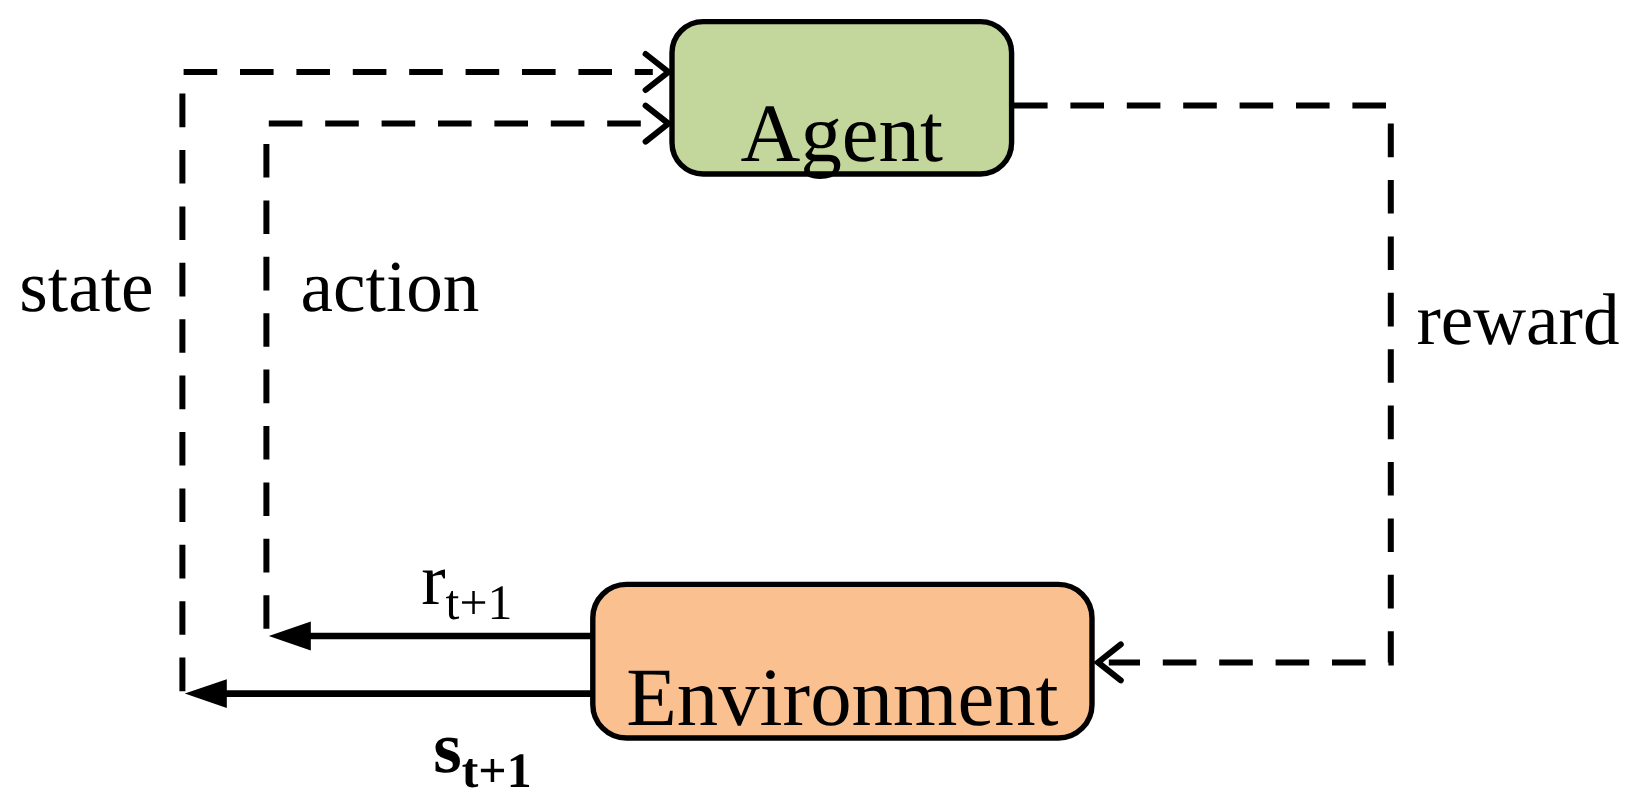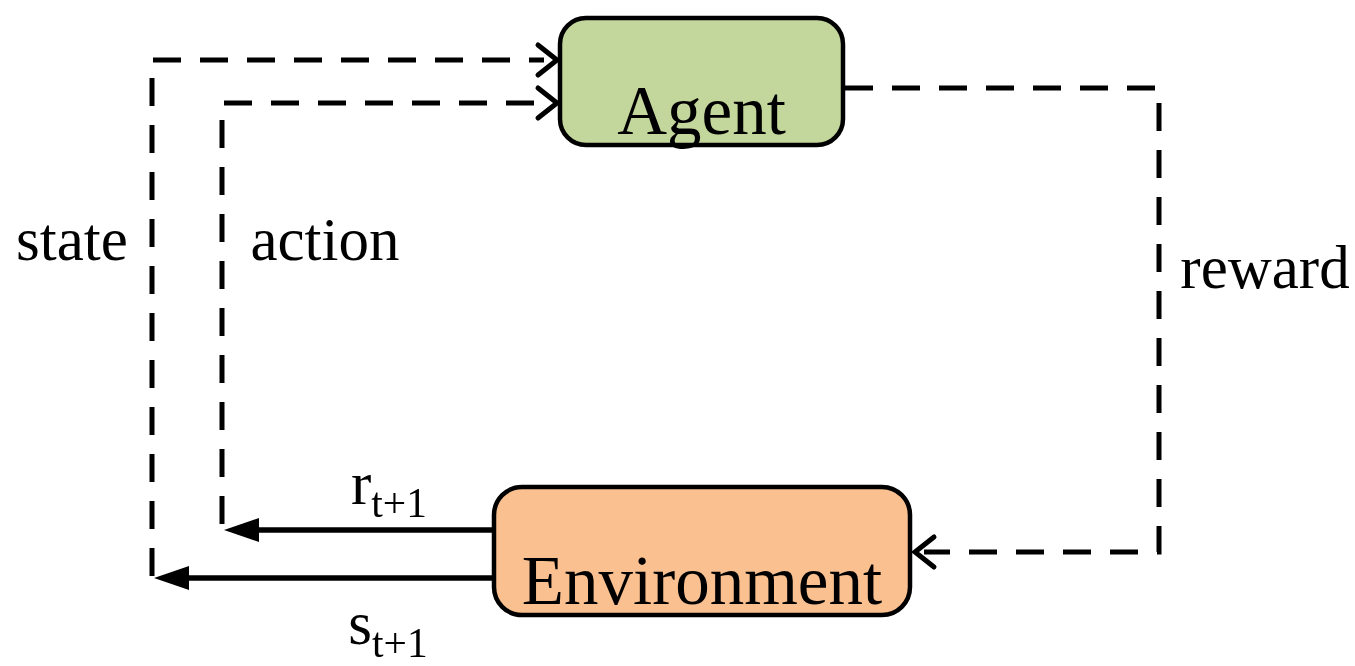--- a/index.html
+++ b/index.html
@@ -41,21 +41,21 @@
     white-space: nowrap;
   }
   .anno sub {
     font-size: 68%;
     line-height: 0;
   }
   .anno-state   { left: 2px;    top: 208px; width: 140px; }
   .anno-reward  { left: 230px;  top: 208px; width: 190px; }
   .anno-action  { left: 1175px; top: 236px; width: 180px; }
   .anno-rnext   { left: 330px;  top: 452px; width: 118px; }
-  .anno-snext   { left: 324px;  top: 592px; width: 128px; }
+  .anno-snext   { left: 338px;  top: 592px; width: 128px; font-weight: bold; }
 </style>
 </head>
 <body>
 
 <div class="stage">
 
   <svg width="1355" height="666" viewBox="0 0 1355 666">
 
     <path d="M152 576 L152 60 L544 60" fill="none" stroke-width="5" stroke-dasharray="28 19" stroke="#000000"></path>
 

